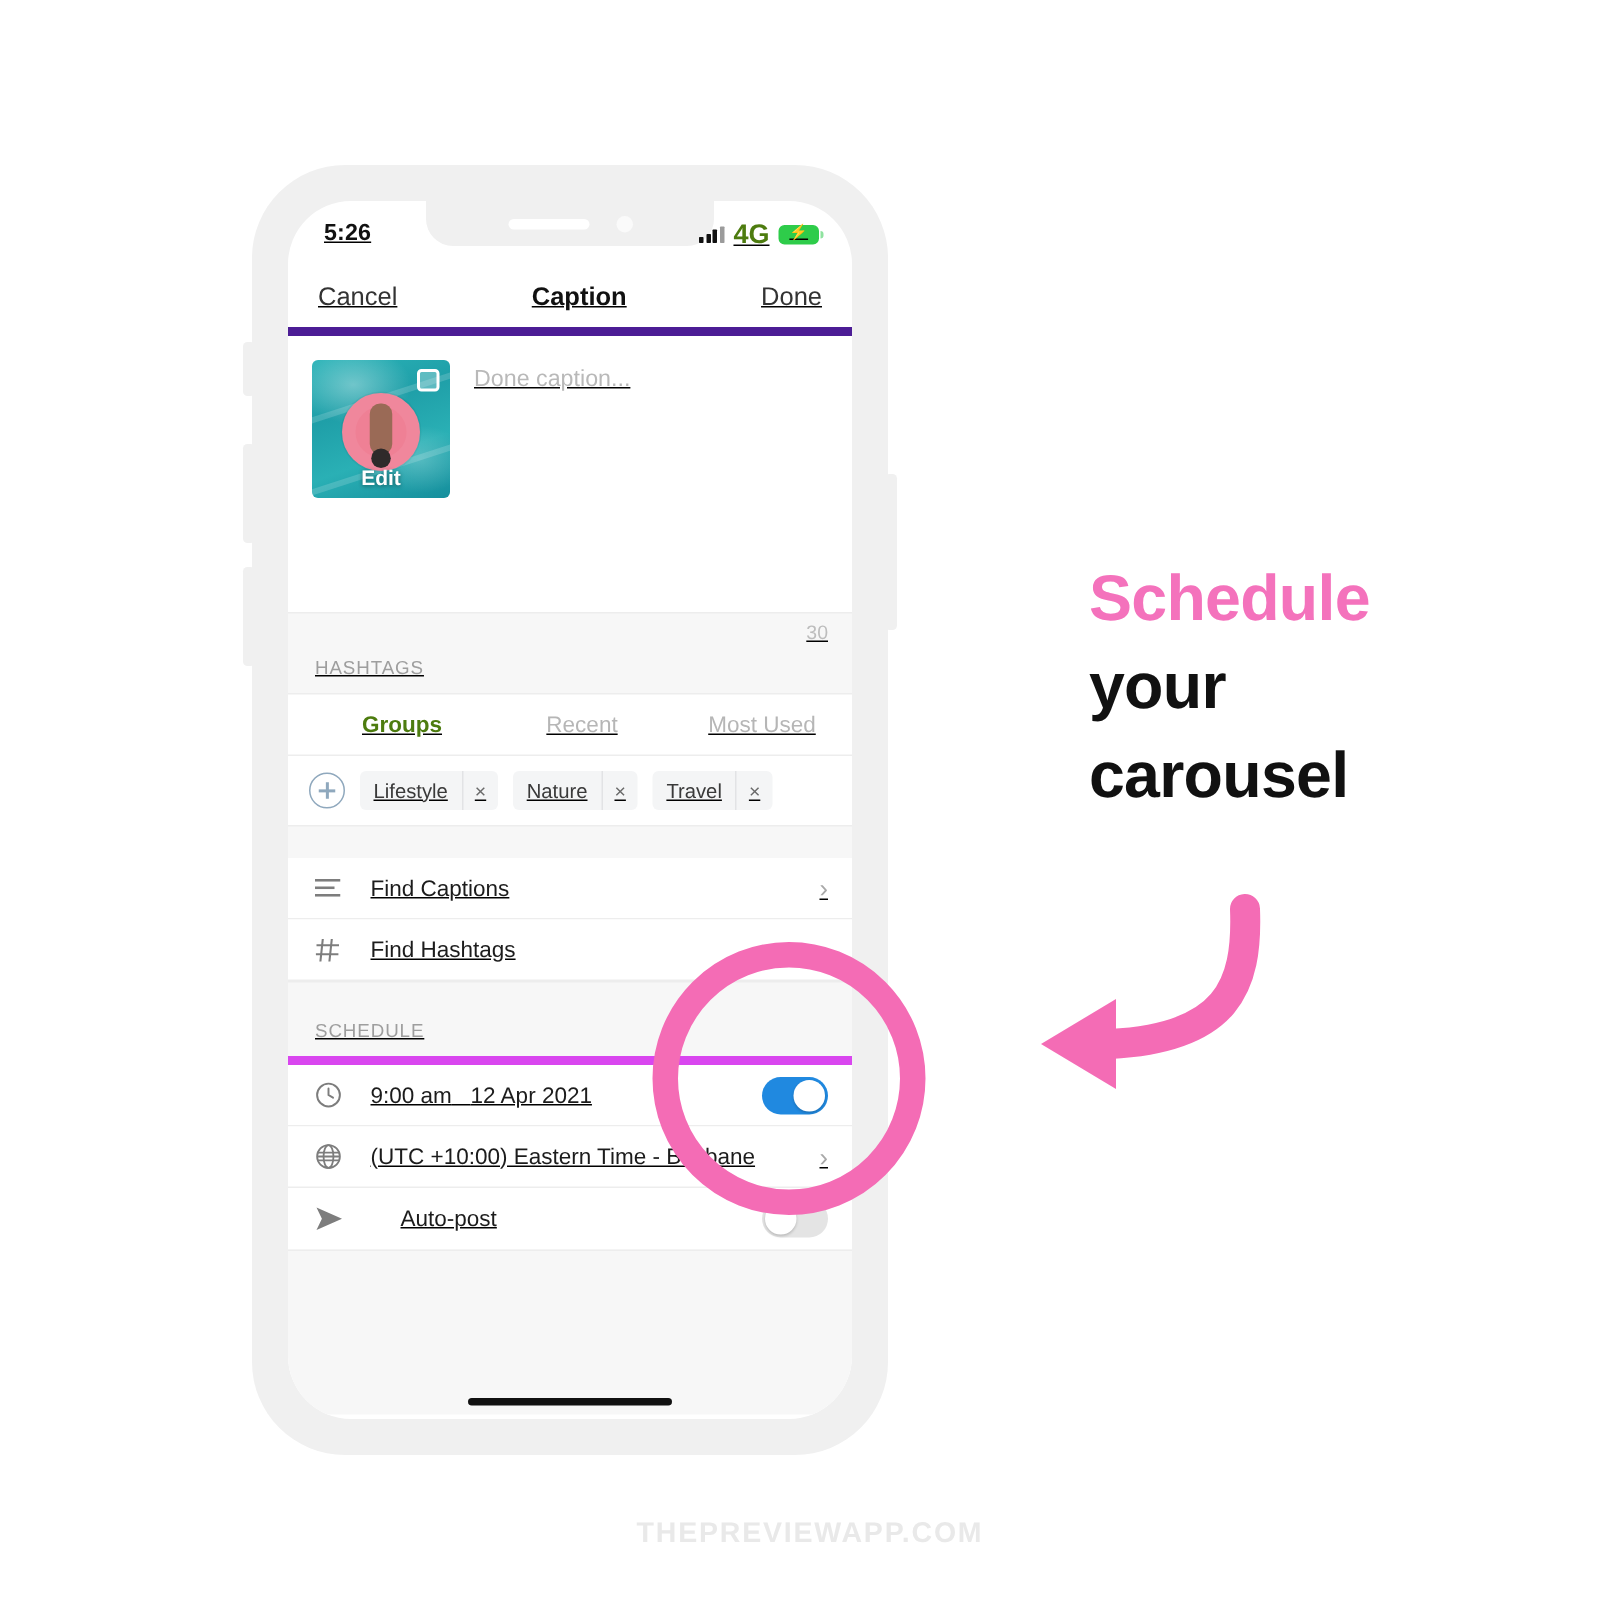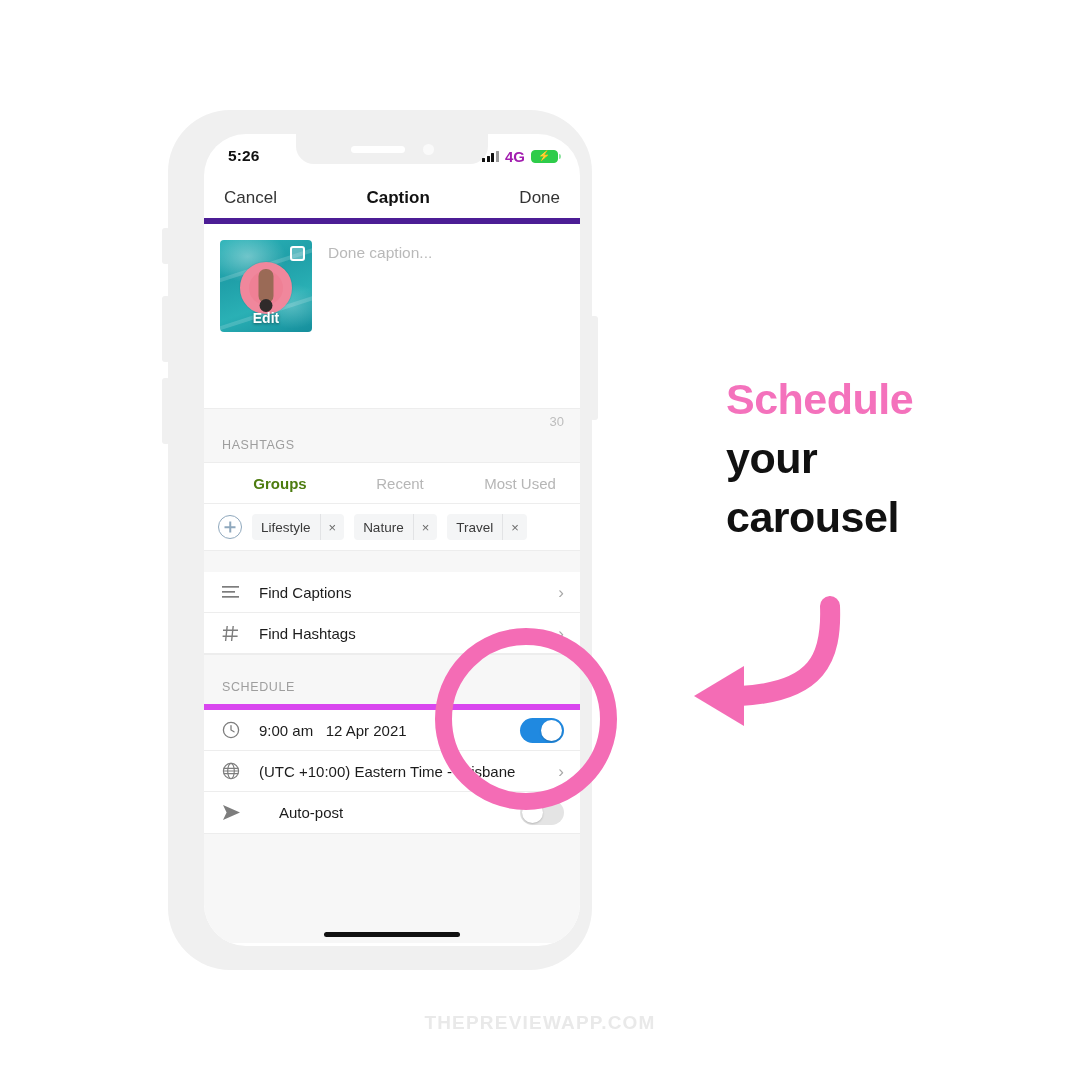--- a/index.html
+++ b/index.html
@@ -18,25 +18,26 @@
     background: #f0f0f0;
     border-radius: 62px;
   }
   .side-btn { position: absolute; background: #f0f0f0; border-radius: 3px; }
   .btn-silent { left: -6px; top: 118px; width: 8px; height: 36px; }
   .btn-volup  { left: -6px; top: 186px; width: 8px; height: 66px; }
   .btn-voldn  { left: -6px; top: 268px; width: 8px; height: 66px; }
   .btn-power  { right: -6px; top: 206px; width: 8px; height: 104px; }
 
   .phone-screen {
-    position: absolute; left: 36px; top: 24px;
+    position: absolute; left: 24px; top: 24px;
     width: 376px; height: 812px;
     background: #ffffff;
     border-radius: 42px;
     overflow: hidden;
+    text-decoration: underline;
   }
 
   
   .notch {
     position: absolute; left: 50%; top: 0; transform: translateX(-50%);
     width: 192px; height: 30px;
     background: #f0f0f0;
     border-bottom-left-radius: 18px; border-bottom-right-radius: 18px;
     z-index: 6;
     display: flex; align-items: center; justify-content: center; gap: 18px;
@@ -51,21 +52,21 @@
     justify-content: space-between; padding: 0 22px 0 24px;
   }
   .status-time { font-size: 15.5px; font-weight: bold; color: #111; letter-spacing: 0.1px; }
   .status-right { display: flex; align-items: center; gap: 6px; }
   .bars { display: flex; align-items: flex-end; gap: 1.5px; height: 11px; }
   .bars i { display: block; width: 3px; background: #111; border-radius: 0.5px; }
   .bars i:nth-child(1){ height: 4px; }
   .bars i:nth-child(2){ height: 6px; }
   .bars i:nth-child(3){ height: 8.5px; }
   .bars i:nth-child(4){ height: 11px; background: #9b9b9b; }
-  .net-label { font-size: 15px; font-weight: bold; color: #a21caf; }
+  .net-label { font-size: 18px; font-weight: bold; color: #4d7c0f; }
   .battery {
     position: relative; width: 27px; height: 13px;
     background: #2ecc4a; border: 1px solid #2ecc4a; border-radius: 4px;
     display: flex; align-items: center; justify-content: center;
   }
   .battery::after {
     content: ''; position: absolute; right: -4px; top: 3.5px;
     width: 2.5px; height: 5px; background: #8fe3a0; border-radius: 0 2px 2px 0;
   }
   .bolt { font-size: 10px; color: #ffffff; line-height: 1; }

